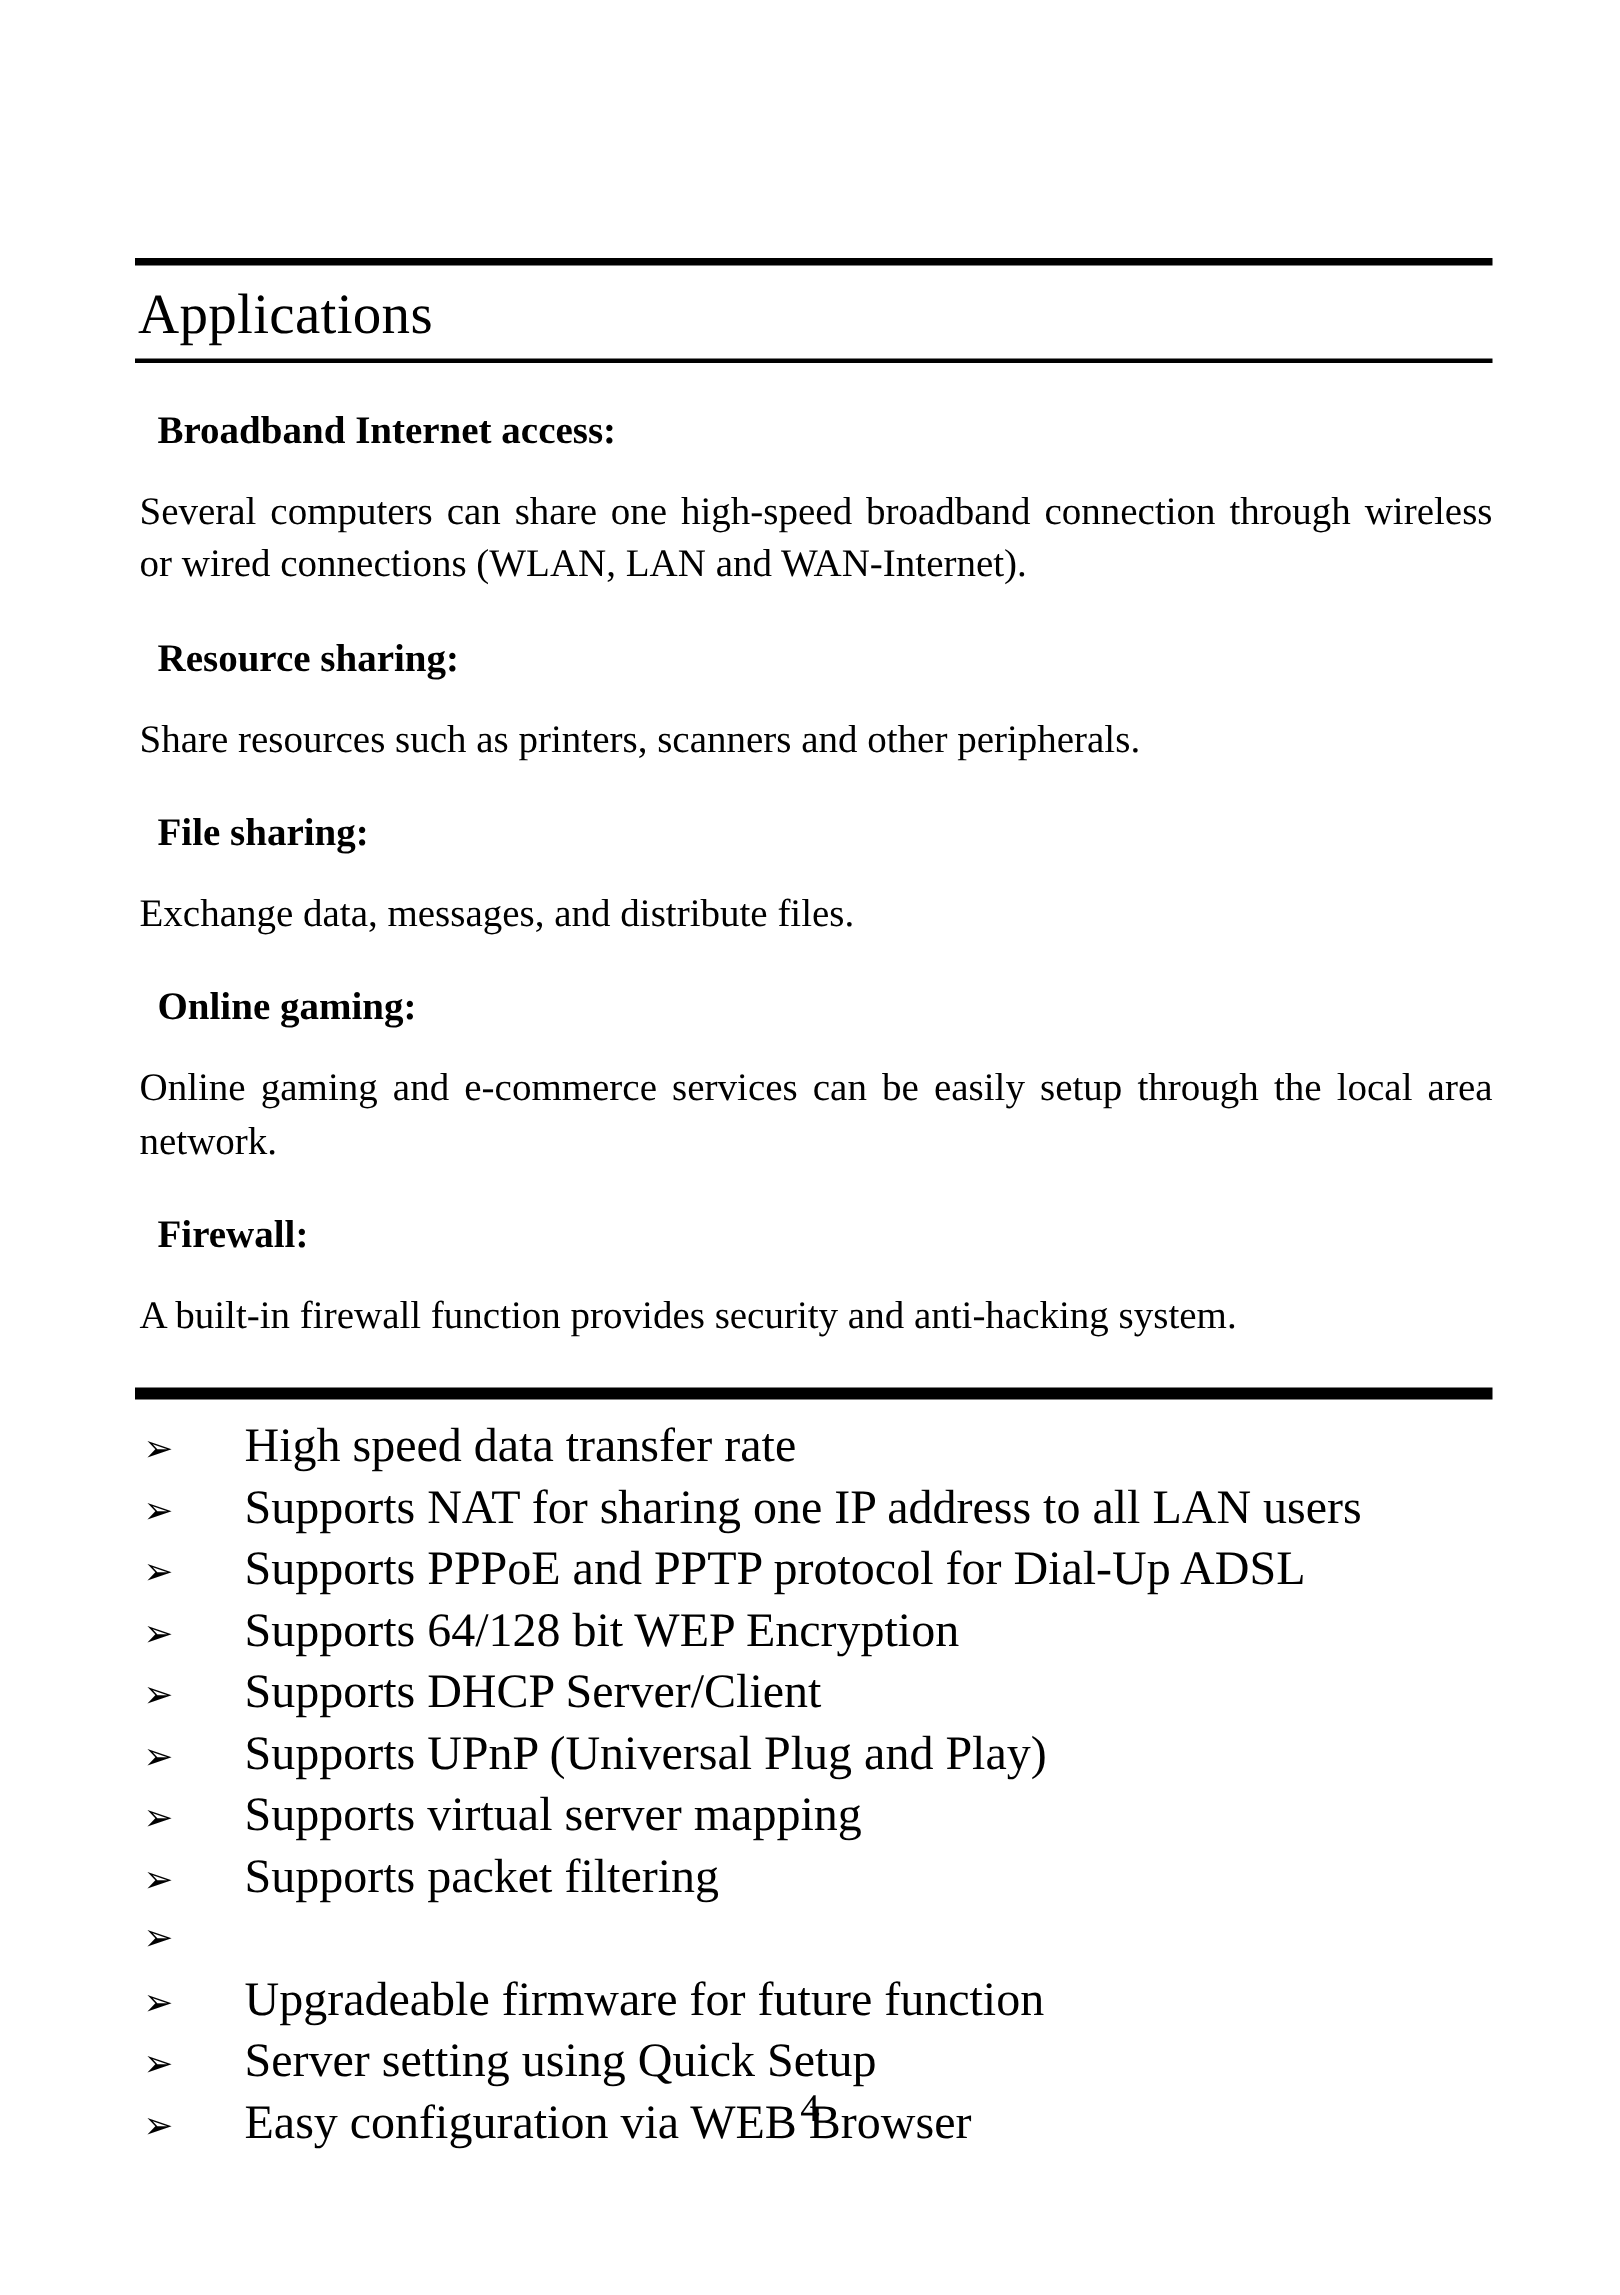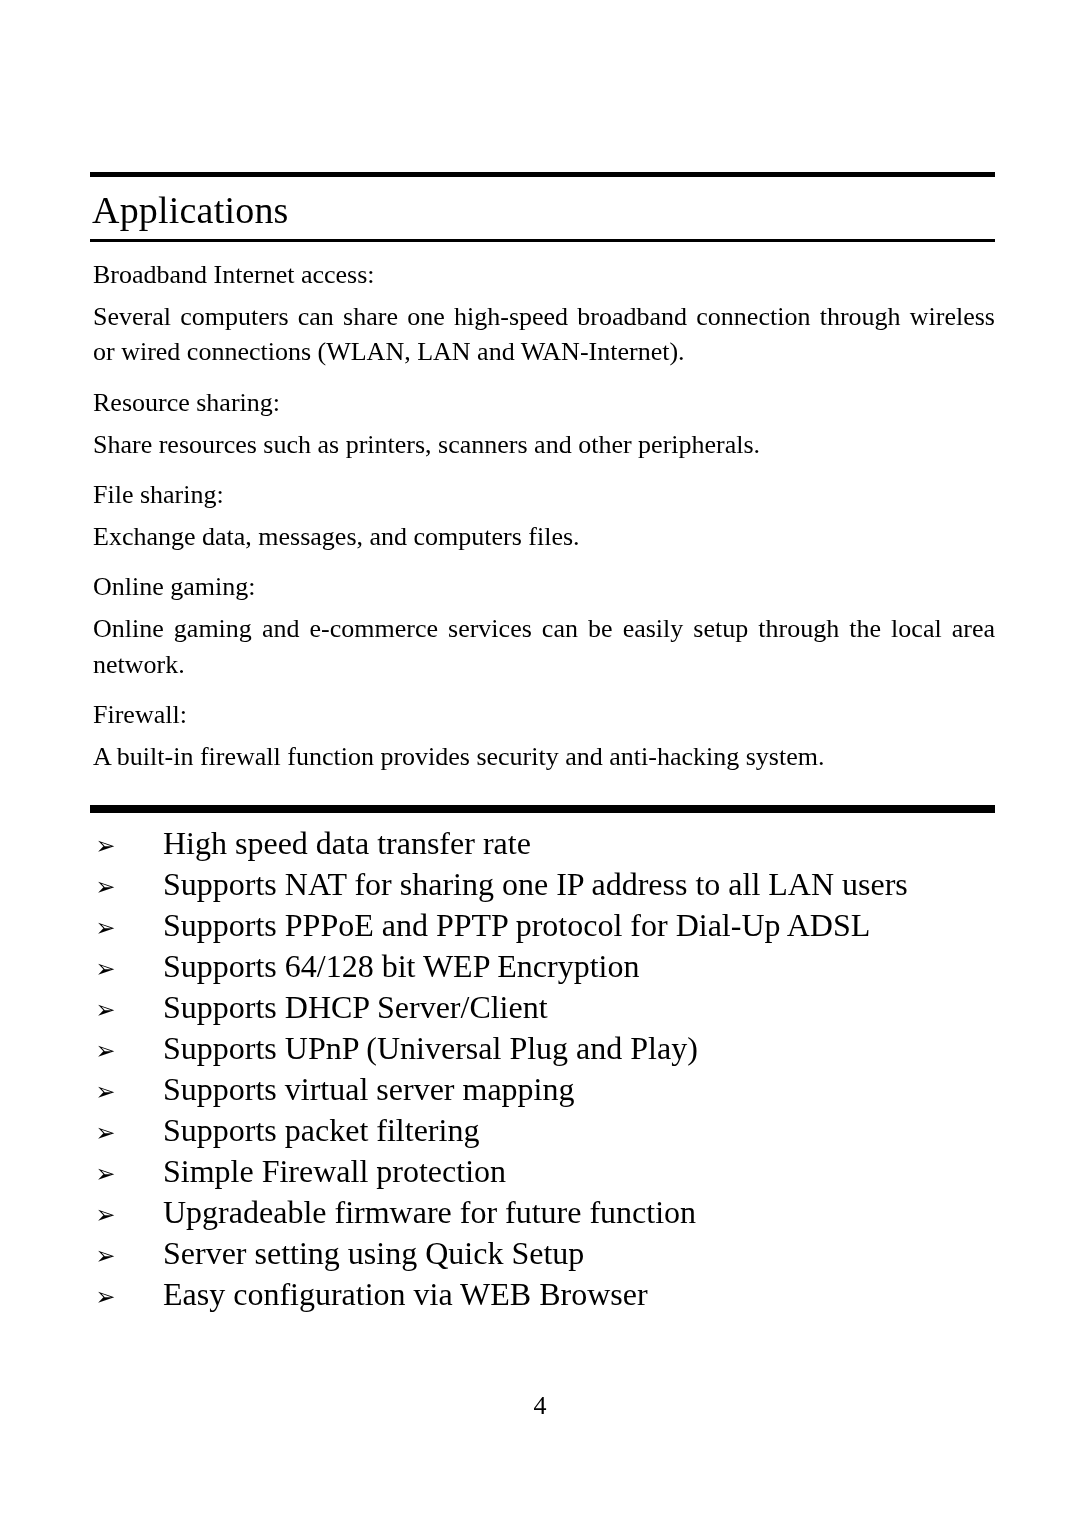--- a/index.html
+++ b/index.html
@@ -54,23 +54,23 @@
     line-height: 1.0;
     font-weight: normal;
     letter-spacing: 0.2px;
     margin: 0;
     padding: 14px 0 10px 2px;
   }
 
   
   .sub-head {
     font-size: 26px;
-    font-weight: normal;
+    font-weight: bold;
     line-height: 1.0;
-    margin: 0;
+    margin: 12px;
     padding: 20px 0 0 3px;
   }
   .para {
     font-size: 26px;
     line-height: 1.36;
     text-align: justify;
     text-justify: inter-word;
     margin: 0;
     padding: 11px 0 0 3px;
     width: 902px;
@@ -135,21 +135,21 @@
       <h1 class="section-title">Applications</h1>
       <div class="rule-thin"></div>
 
       <h2 class="sub-head">Broadband Internet access:</h2>
       <p class="para">Several computers can share one high-speed broadband connection through wireless or wired connections (WLAN, LAN and WAN-Internet).</p>
 
       <h2 class="sub-head">Resource sharing:</h2>
       <p class="para last-full">Share resources such as printers, scanners and other peripherals.</p>
 
       <h2 class="sub-head">File sharing:</h2>
-      <p class="para last-full">Exchange data, messages, and computers files.</p>
+      <p class="para last-full">Exchange data, messages, and distribute files.</p>
 
       <h2 class="sub-head">Online gaming:</h2>
       <p class="para">Online gaming and e-commerce services can be easily setup through the local area network.</p>
 
       <h2 class="sub-head">Firewall:</h2>
       <p class="para last-full">A built-in firewall function provides security and anti-hacking system.</p>
     </div>
 
     <div class="gap-before-features"></div>
 
@@ -185,21 +185,20 @@
         <li class="bullet-row">
           <span class="bullet-mark">➢</span>
           <span class="bullet-text">Supports virtual server mapping</span>
         </li>
         <li class="bullet-row">
           <span class="bullet-mark">➢</span>
           <span class="bullet-text">Supports packet filtering</span>
         </li>
         <li class="bullet-row">
           <span class="bullet-mark">➢</span>
-          <span class="bullet-text">Simple Firewall protection</span>
         </li>
         <li class="bullet-row">
           <span class="bullet-mark">➢</span>
           <span class="bullet-text">Upgradeable firmware for future function</span>
         </li>
         <li class="bullet-row">
           <span class="bullet-mark">➢</span>
           <span class="bullet-text">Server setting using Quick Setup</span>
         </li>
         <li class="bullet-row">

